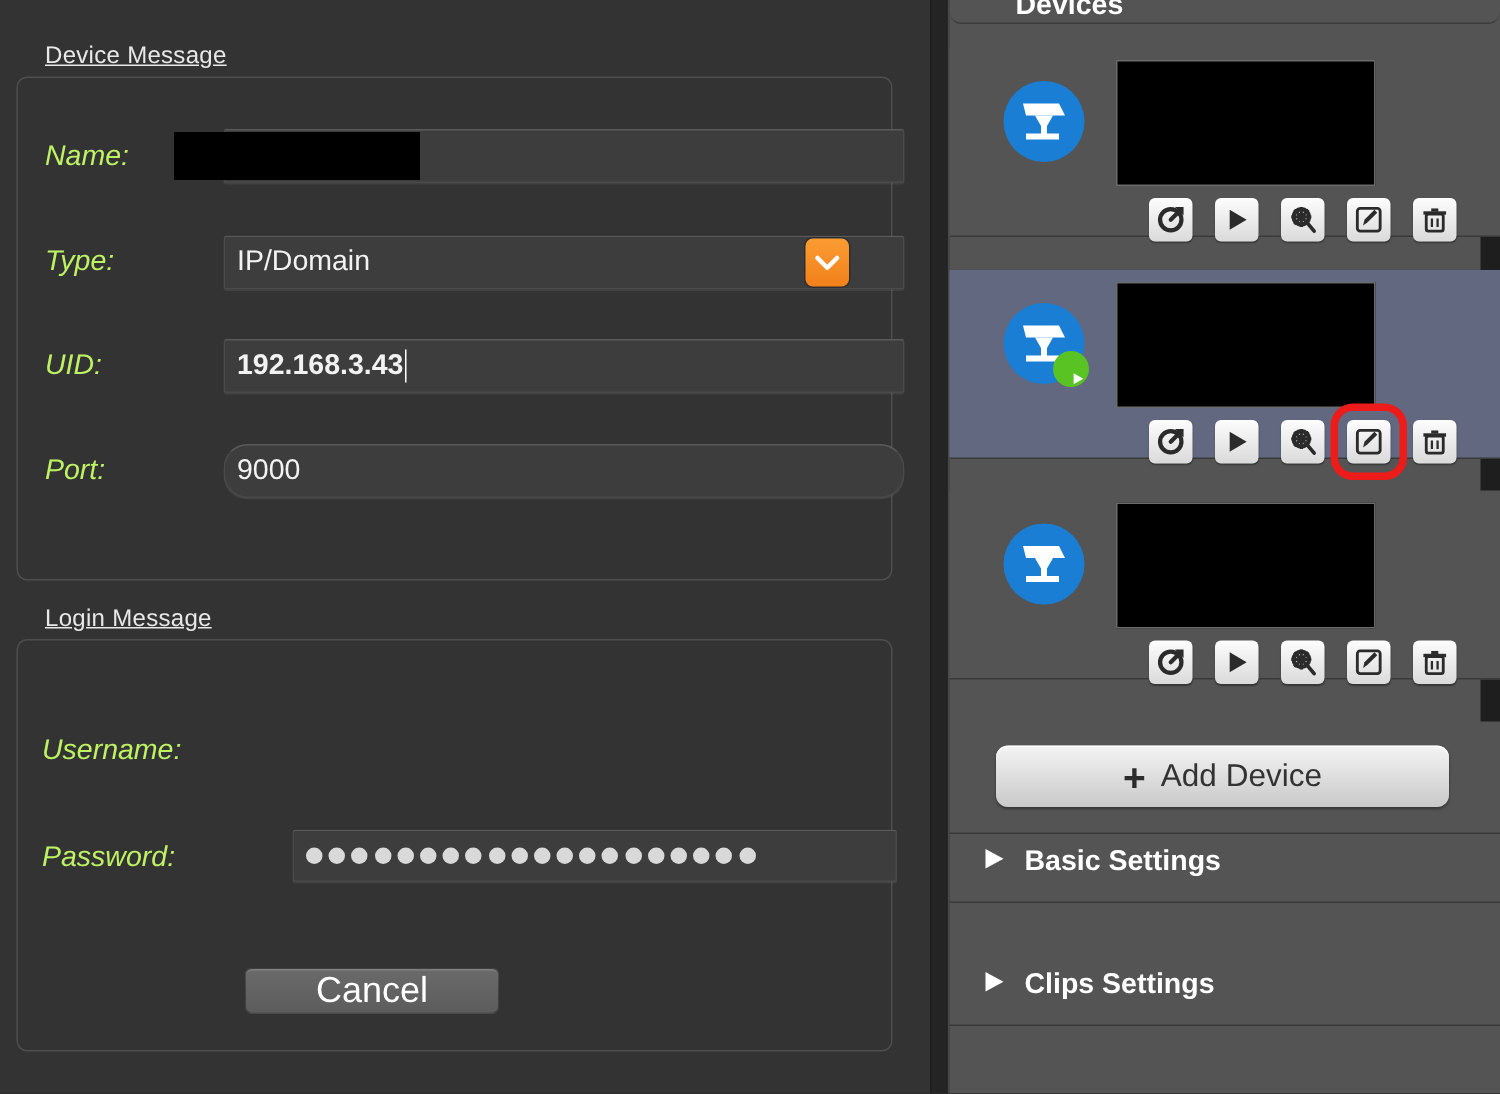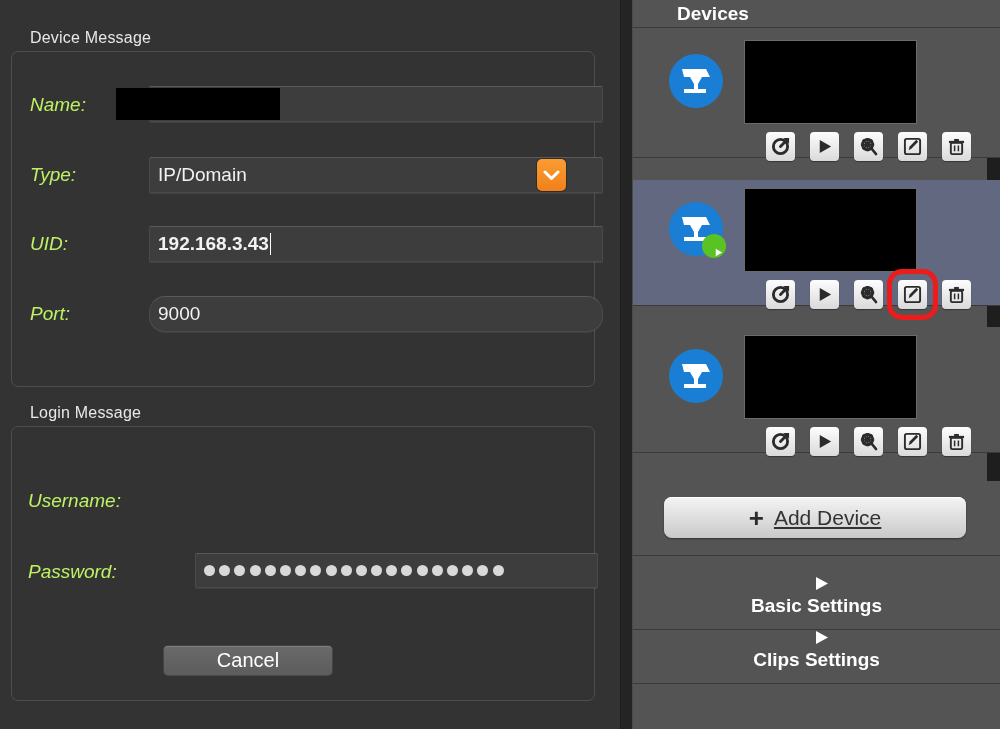--- a/index.html
+++ b/index.html
@@ -11,21 +11,21 @@
     overflow: hidden;
   }
   #root { position: relative; width: 1000px; height: 729px; }
 
   
   #dialog {
     position: absolute; left: 0; top: 0; width: 620px; height: 729px;
     background: #333333;
   }
   .grp-title {
-    position: absolute; color: #e8e8e8; font-size: 16px; letter-spacing: .2px;
+    position: absolute; color: #e8e8e8; font-size: 16px; letter-spacing: .2px; text-decoration: underline;
   }
   .groupbox {
     position: absolute;
     border: 1px solid #4e4e4e;
     border-radius: 7px;
     background: #333333;
   }
   .row-label {
     position: absolute; color: #bef264; font-size: 19px;
     white-space: nowrap;
@@ -64,21 +64,21 @@
     display: flex; align-items: center; gap: 4.2px;
   }
   .pwd-dots i {
     display:block; width: 11px; height: 11px; border-radius: 50%;
     background: #d9d9d9;
   }
   .btn {
     position: absolute;
     border-radius: 5px;
     display: flex; align-items: center; justify-content: center;
-    font-size: 20px; color: #ffffff;
+    font-size: 24px; color: #ffffff;
     cursor: pointer;
     border: 1px solid rgba(0,0,0,.3);
     text-align: center;
   }
   #btn-cancel {
     background: linear-gradient(#6a6a6a, #5c5c5c);
     box-shadow: inset 0 1px 0 rgba(255,255,255,.15);
   }
   #btn-ok {
     background: linear-gradient(#fda03a, #f8821c);
@@ -92,23 +92,23 @@
     border-left: 1px solid #1d1d1d;
     border-right: 1px solid #4a4a4a;
   }
 
   
   #panel {
     position: absolute; left: 633px; top: 0; width: 367px; height: 729px;
     background: #545454;
   }
   #panel-header {
-    position: absolute; left:0; top:0; width:367px; height:28px;
+    position: absolute; left:0; top:0; width:367px; height:16px;
     border-bottom: 1px solid #3a3a3a;
-    display:flex; align-items:center;
+    display:flex; align-items:flex-end;border-radius:13px;
   }
   #panel-header span {
     color: #ffffff; font-size: 19px; font-weight: bold; margin-left: 44px;
   }
   .dev-row {
     position: absolute; left: 0; width: 367px; height: 126px;
     border-bottom: 1px solid #3a3a3a;
     background: #545454;
   }
   .dev-row.selected { background: #61687f; }
@@ -152,21 +152,21 @@
   }
   #add-device {
     position: absolute; left: 31px; top: 16px; width: 302px; height: 41px;
     border-radius: 8px;
     background: linear-gradient(#f4f4f4, #c9c9c9);
     box-shadow: 0 1px 2px rgba(0,0,0,.4), inset 0 1px 0 #ffffff;
     display:flex; align-items:center; justify-content:center;
     cursor:pointer;
   }
   #add-device .plus { color:#2c2c2c; font-size:26px; font-weight:bold; margin-right:10px; line-height:1; }
-  #add-device .lbl  { color:#333333; font-size:21px;text-decoration:underline; }
+  #add-device .lbl  { color:#333333; font-size:21px; }
   .settings-row {
     position: absolute; left: 0; width: 367px; height: 54px;
     border-bottom: 1px solid #3a3a3a;
     display: flex; align-items: center;
     cursor: pointer;
   }
   .settings-row .tri {
     margin-left: 23px; margin-right: 13px;
   }
   .settings-row .lbl {
@@ -405,29 +405,29 @@
       </div>
     </div>
 
     <div id="add-row">
       <div id="add-device">
         <span class="plus">+</span>
         <span class="lbl">Add Device</span>
       </div>
     </div>
 
-    <div class="settings-row" style="top:576px;flex-direction:column;">
+    <div class="settings-row" style="top:548px;">
       <span class="tri">
         <svg width="14" height="15" viewBox="0 0 14 15">
             <polygon points="1,1 13,7.5 1,14" fill="#ffffff"></polygon>
           </svg>
       </span>
       <span class="lbl">Basic Settings</span>
     </div>
-    <div class="settings-row" style="top:630px;flex-direction:column;">
+    <div class="settings-row" style="top:630px;">
       <span class="tri">
         <svg width="14" height="15" viewBox="0 0 14 15">
             <polygon points="1,1 13,7.5 1,14" fill="#ffffff"></polygon>
           </svg>
       </span>
       <span class="lbl">Clips Settings</span>
     </div>
   </div>
 </div>
 

